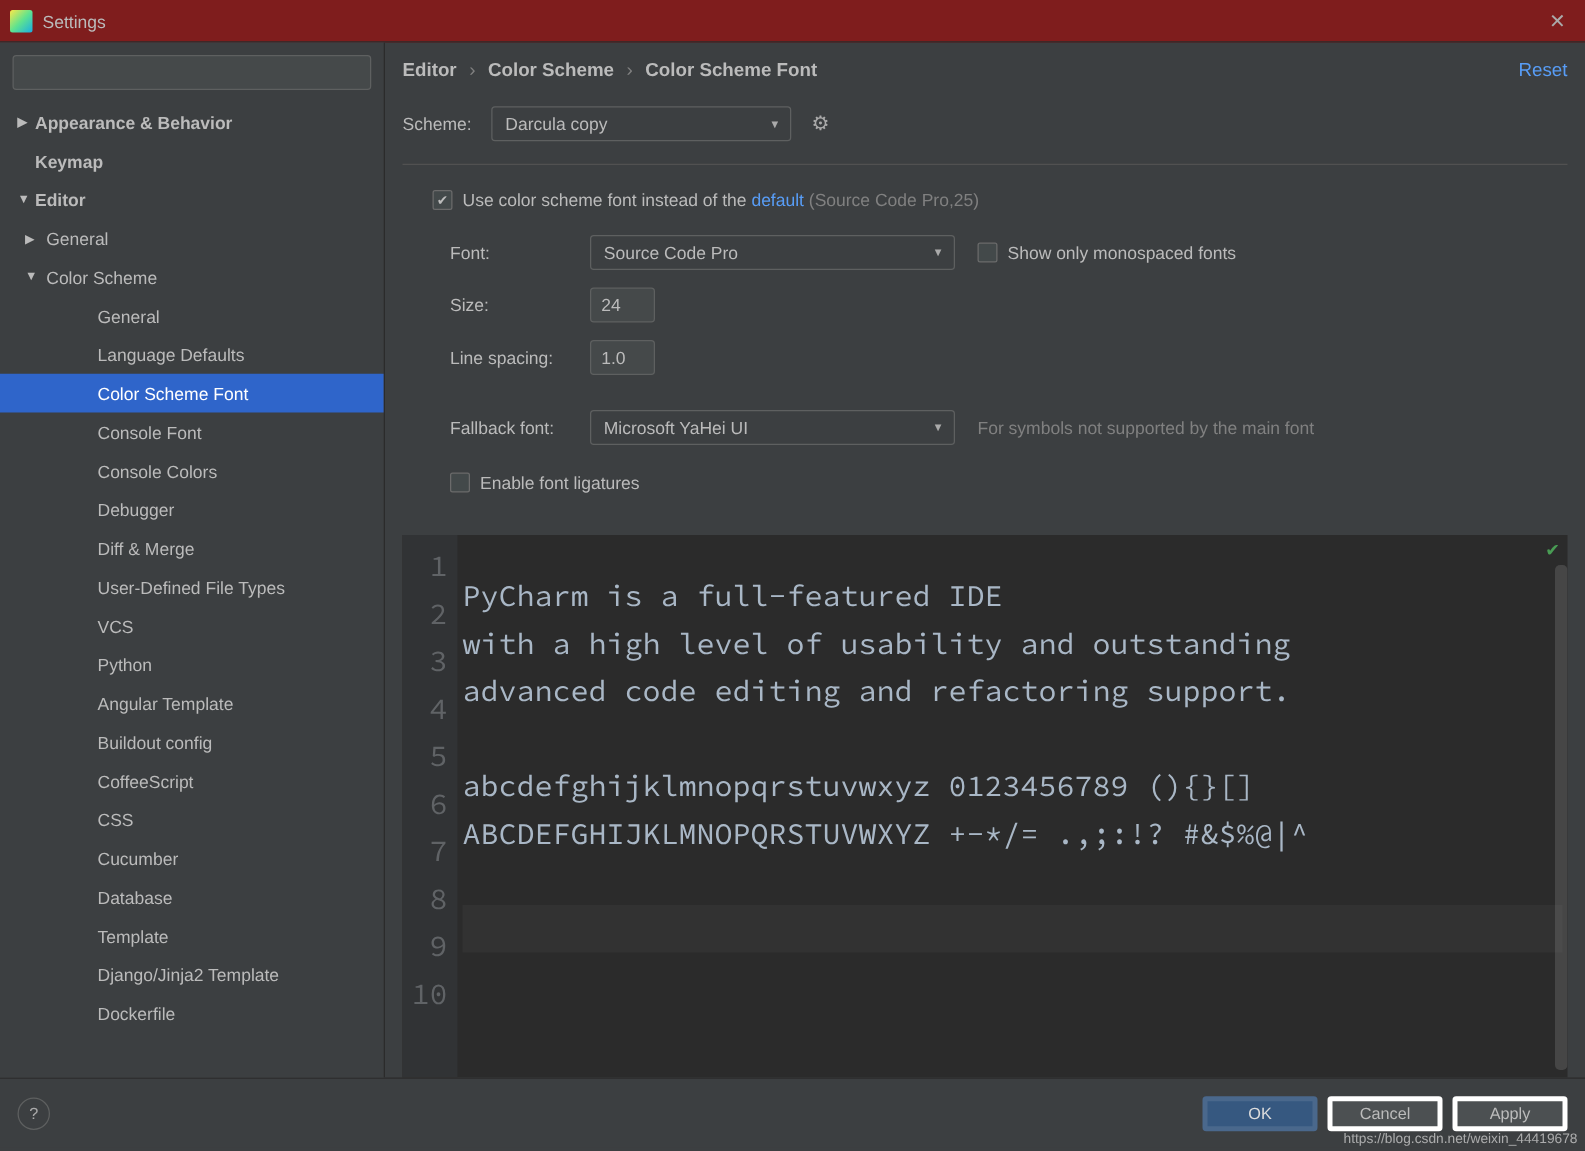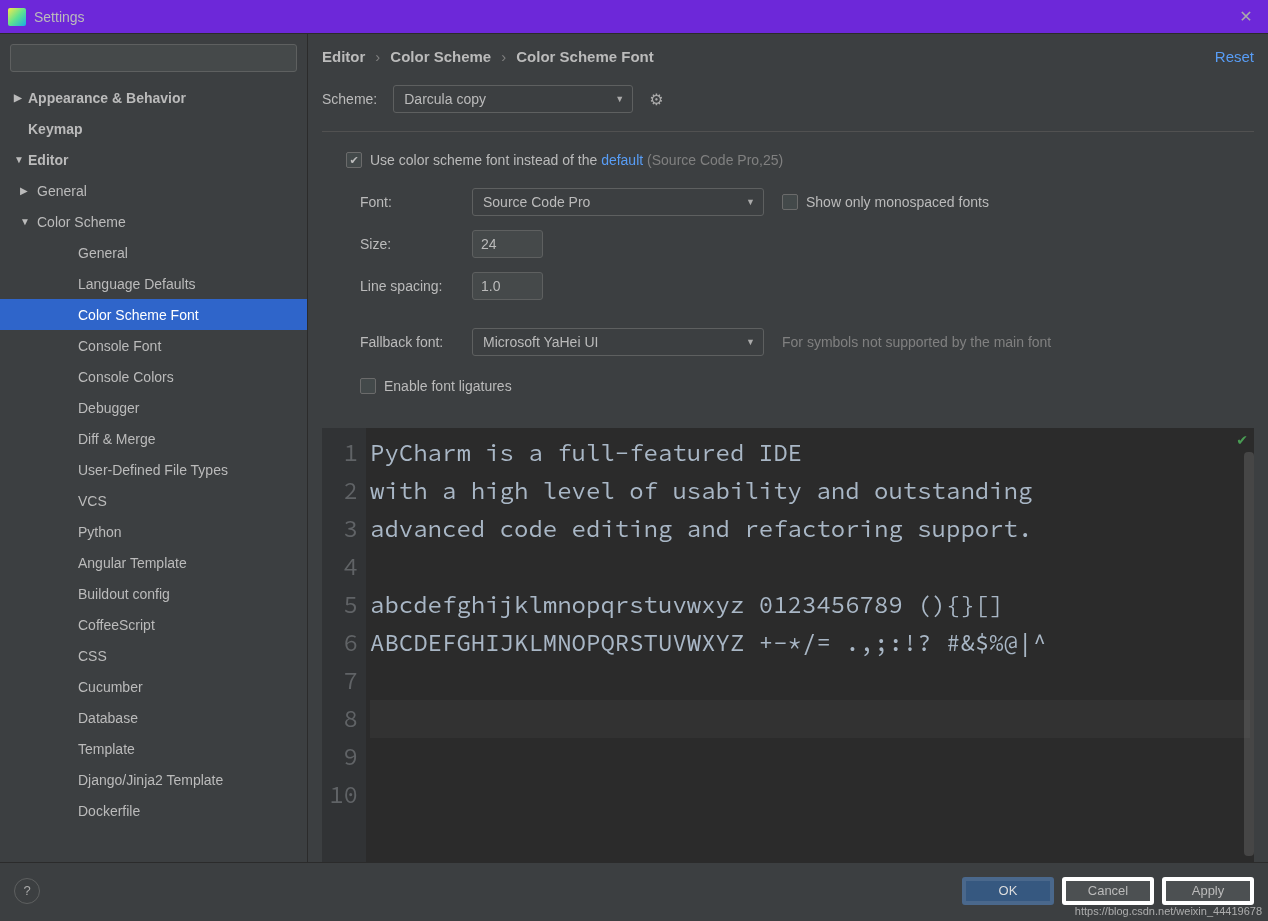--- a/index.html
+++ b/index.html
@@ -11,21 +11,21 @@
     width: 1268px;
     height: 921px;
     overflow: hidden;
     position: relative;
   }
   .titlebar {
     height: 34px;
     display: flex;
     align-items: center;
     padding: 0 8px;
-    background: #6d28d9;
+    background: #7f1d1d;
     border-bottom: 1px solid #2b2b2b;
   }
   .titlebar .app-icon {
     width: 18px; height: 18px;
     background: linear-gradient(135deg,#fbe84a 0%,#5fe38f 50%,#19aee3 100%);
     border-radius: 2px;
     margin-right: 8px;
   }
   .titlebar .title { color: #bbbbbb; font-size: 14px; }
   .titlebar .close {
@@ -180,21 +180,21 @@
   }
   .text-input {
     background: #45494a;
     border: 1px solid #5e6060;
     border-radius: 3px;
     color: #bbbbbb;
     padding: 4px 8px;
     height: 28px;
     font-size: 14px;
   }
-  .small-input { width: 71px; }
+  .small-input { width: 52px; }
   .side-check { display:flex; align-items:flex-start; gap:8px; padding-left: 10px;}
   .preview {
     margin-top: 14px;
     flex: 1;
     background: #2b2b2b;
     display: flex;
     position: relative;
     overflow: hidden;
     min-height: 0;
   }
@@ -210,20 +210,21 @@
   }
   .code {
     flex: 1;
     color: #a9b7c6;
     font-family: "Source Code Pro","Courier New", monospace;
     font-size: 24px;
     line-height: 38px;
     white-space: pre;
     padding: 6px 4px;
     overflow: hidden;
+    margin-top: 24px;
   }
   .code .hl-line {
     display: block;
     background: #323232;
   }
   .tick {
     position: absolute;
     top: 4px; right: 6px;
     color: #499c54;
     font-size: 14px;

